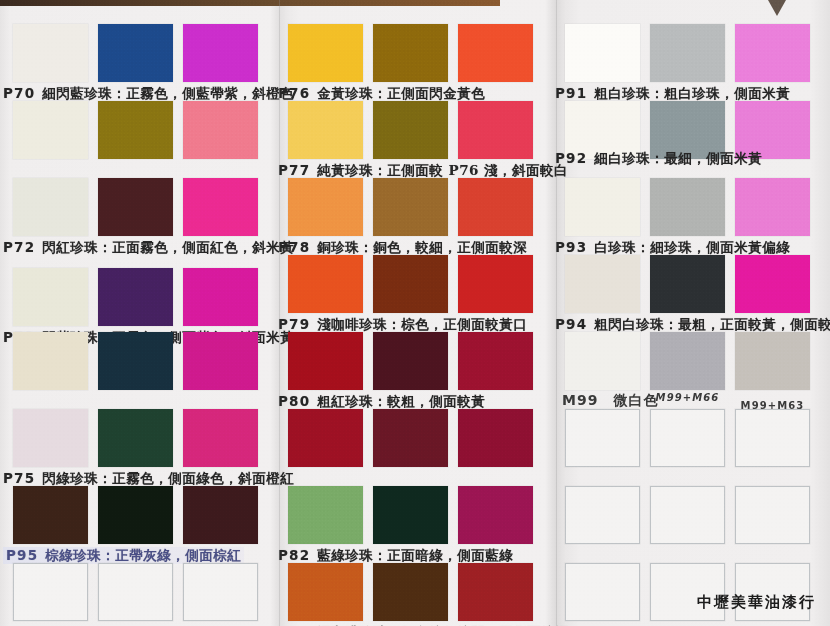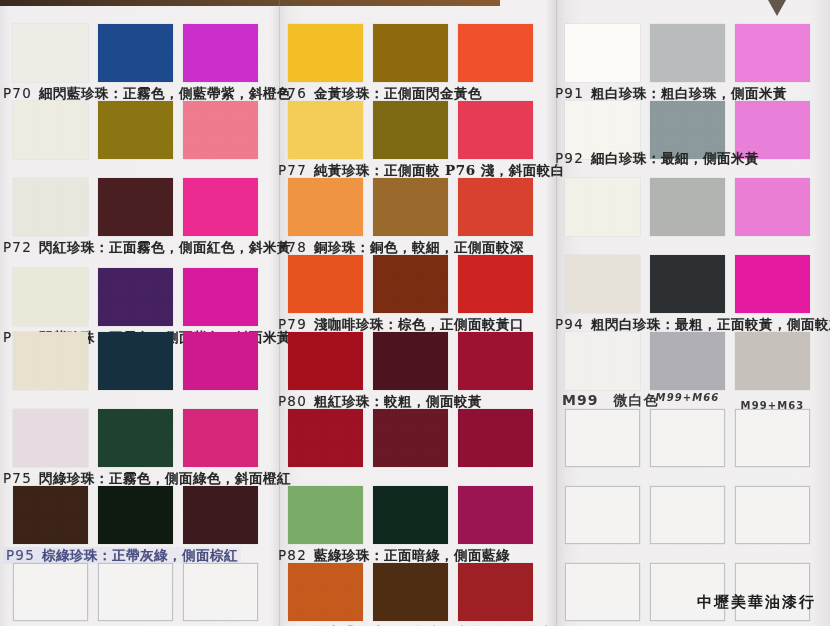--- a/index.html
+++ b/index.html
@@ -43,21 +43,21 @@
     font-size:13.5px;
     line-height:16px;
     color:#262626;
     font-weight:700;
     letter-spacing:0.2px;
     text-shadow:0 0 1px rgba(0,0,0,.22);
   }
   .caption .code{
     font-family:"DejaVu Sans","Liberation Sans",sans-serif;
     letter-spacing:1.2px;
-    font-weight:400;
+    font-weight:700;
     margin-right:7px;
   }
   .caption .desc{
     font-family:"DejaVu Serif","Liberation Serif",serif;
     font-weight:700;
     letter-spacing:0.5px;
   }
   .caption.alt{color:#4a4f86;}
   .caption.alt .code{color:#4a4f86;}
   .caption.alt .desc{color:#4a4f86;}
@@ -232,20 +232,21 @@
       <div class="row" style="top: 101px; width: 255px; height: 77px;">
         <div class="sw" title="#f7f5ef" style="left: 0px; width: 75px; background: rgb(247, 245, 239);"></div>
         <div class="sw" title="#8d9a9d" style="left: 85px; width: 75px; background: rgb(141, 154, 157);"></div>
         <div class="sw" title="#e97fd8" style="left: 170px; width: 75px; background: rgb(233, 127, 216);"></div>
         <div class="caption" style="top: 49px; left: -10px;"><span class="code">P92</span><span class="desc">細白珍珠：最細，側面米黃</span></div>
       </div>
       <div class="row" style="top: 178px; width: 255px; height: 77px;">
         <div class="sw" title="#f2f0e7" style="left: 0px; width: 75px; background: rgb(242, 240, 231);"></div>
         <div class="sw" title="#b2b4b2" style="left: 85px; width: 75px; background: rgb(178, 180, 178);"></div>
         <div class="sw" title="#ea7ed4" style="left: 170px; width: 75px; background: rgb(234, 126, 212);"></div>
+        <div class="caption" style="top: 61px; left: -10px;"><span class="code">P93</span><span class="desc">白珍珠：細珍珠，側面米黃偏綠</span></div>
       </div>
       <div class="row" style="top: 255px; width: 255px; height: 77px;">
         <div class="sw" title="#e7e2d9" style="left: 0px; width: 75px; background: rgb(231, 226, 217);"></div>
         <div class="sw" title="#2c3033" style="left: 85px; width: 75px; background: rgb(44, 48, 51);"></div>
         <div class="sw" title="#e51aa0" style="left: 170px; width: 75px; background: rgb(229, 26, 160);"></div>
         <div class="caption" style="top: 61px; left: -10px;"><span class="code">P94</span><span class="desc">粗閃白珍珠：最粗，正面較黃，側面較灰</span></div>
       </div>
       <div class="row" style="top: 332px; width: 255px; height: 77px;">
         <div class="sw" title="#f1f0ec" style="left: 0px; width: 75px; background: rgb(241, 240, 236);"></div>
         <div class="sw" title="#b0afb5" style="left: 85px; width: 75px; background: rgb(176, 175, 181);"></div>

